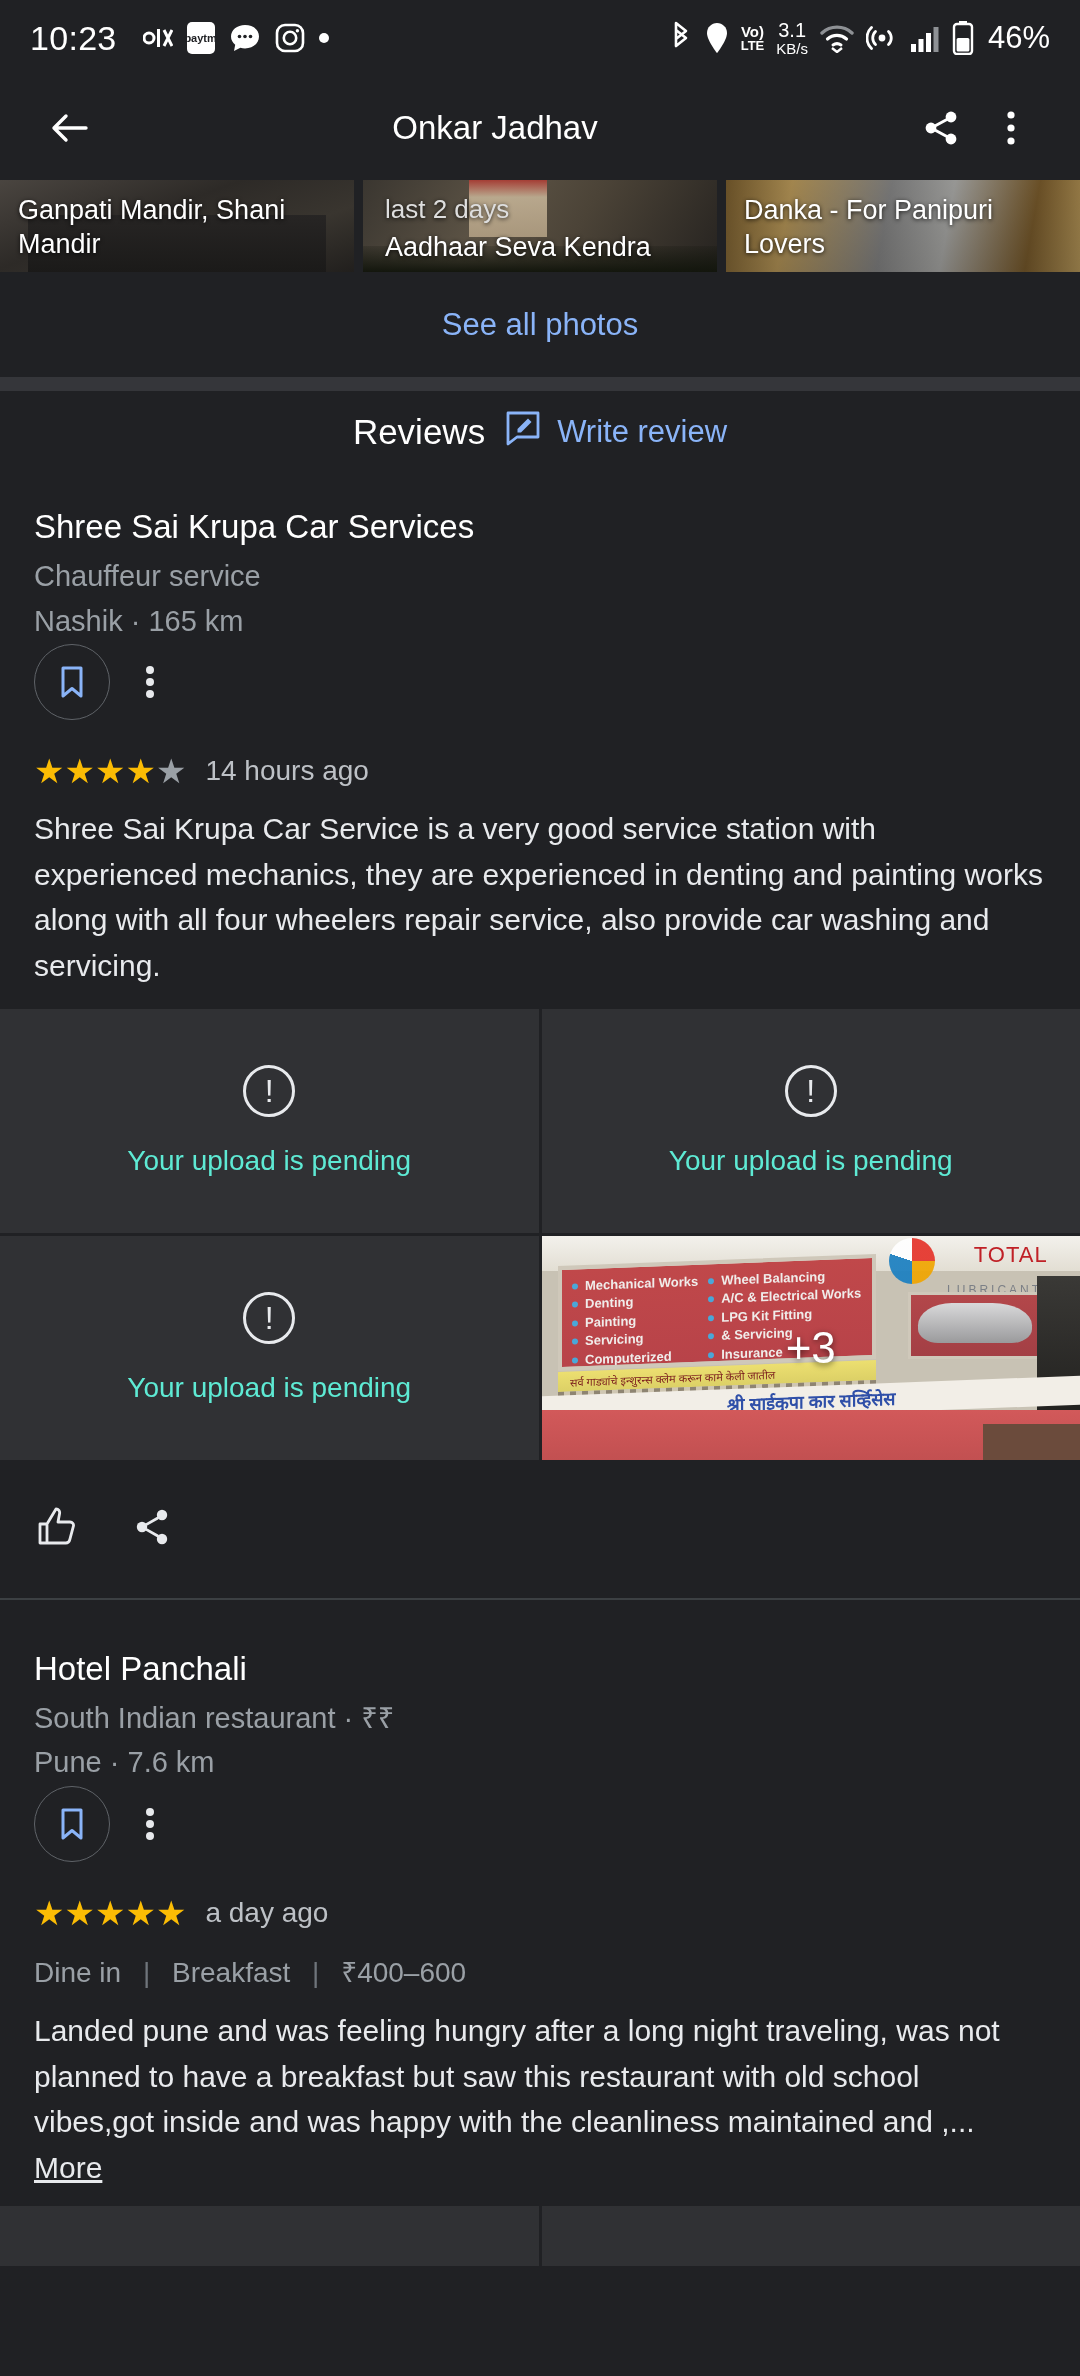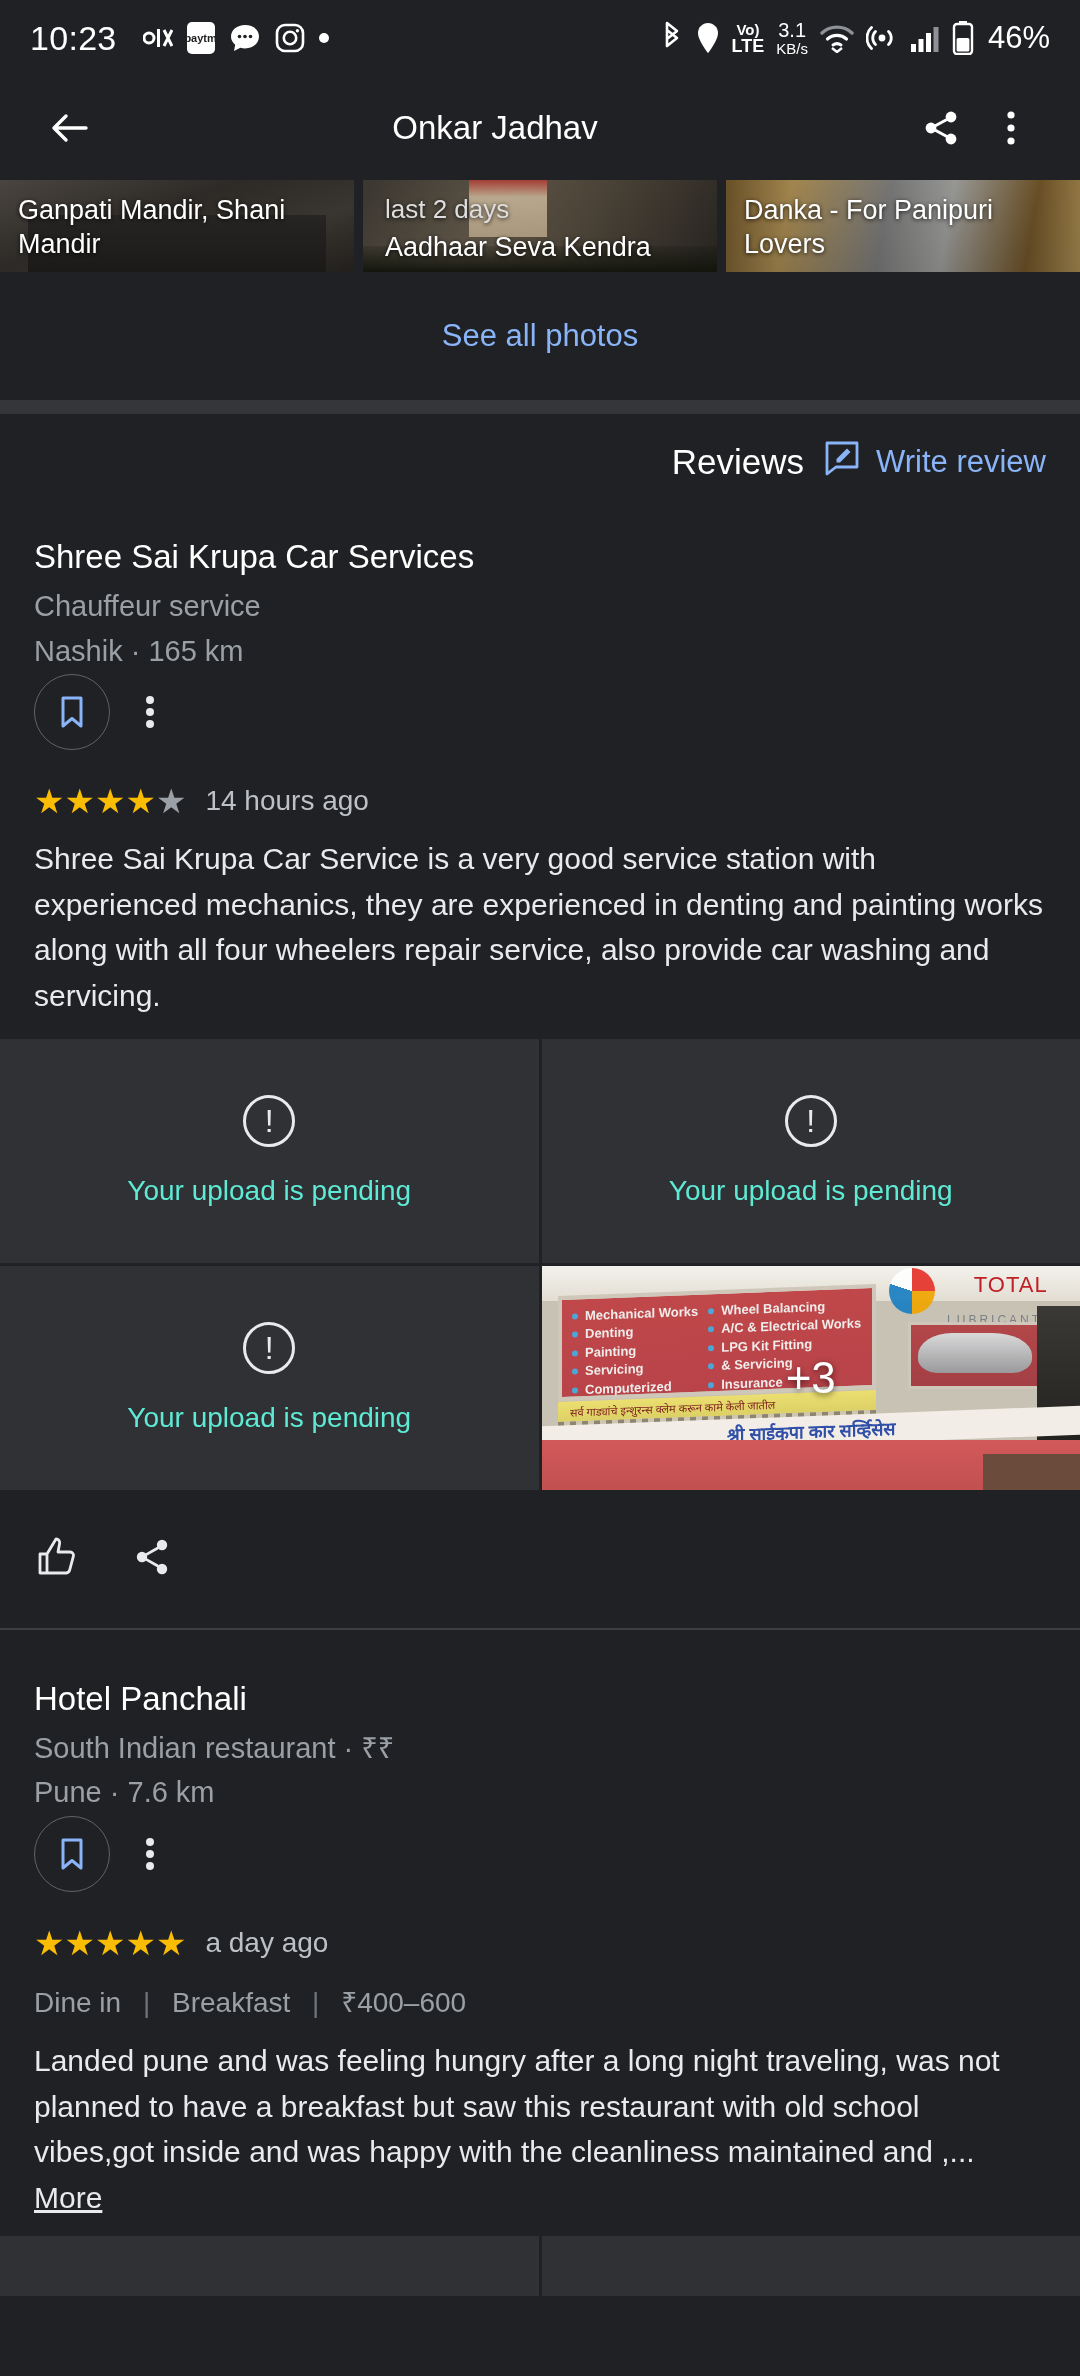--- a/index.html
+++ b/index.html
@@ -21,21 +21,21 @@
   .sb-left-icons{ display:flex; align-items:center; gap:14px; margin-left:26px; }
   .sb-spacer{ flex:1; }
   .sb-right{ display:flex; align-items:center; gap:12px; }
   .ic{ display:inline-flex; align-items:center; justify-content:center; }
   .sb-badge{
     width:28px;height:32px;background:#fff;border-radius:5px;color:#202124;
     font-size:11px;font-weight:700;display:flex;align-items:center;justify-content:center;
   }
   .sb-dot{ width:10px;height:10px;border-radius:50%;background:#fff;display:inline-block; }
   .sb-net{ display:flex;flex-direction:column;align-items:center;line-height:1.0;font-size:15px;font-weight:700;}
-  .sb-net small{ font-size:18px; font-weight:700;text-align:right; }
+  .sb-net small{ font-size:13px; font-weight:700;text-align:right; }
   .sb-speed{ display:flex;flex-direction:column;align-items:center;line-height:1.05; }
   .sb-speed b{ font-size:20px; font-weight:400;}
   .sb-speed span{ font-size:15px; }
   .sb-batt-pct{ font-size:31px; margin-left:2px; }
 
   
   .appbar{
     height:104px; display:flex; align-items:center; padding:0 34px;
     background:#202124; color:#fff;
   }
@@ -72,30 +72,30 @@
   .ph2{ background:linear-gradient(120deg,#3a3630 0%,#5c5345 35%,#4b4337 60%,#262320 100%); }
   .ph2::before{content:"";position:absolute;left:30%;top:0;width:22%;height:62%;
     background:linear-gradient(180deg,#b23b33,#c9b79a 30%, #b7a487 100%);opacity:.85;}
   .ph2::after{content:"";position:absolute;left:0;bottom:0;width:100%;height:28%;
     background:linear-gradient(180deg,rgba(20,22,14,.2),#13160d);}
   
   .ph3{ background:linear-gradient(100deg,#8a6a34 0%,#d8b268 18%,#9c9c9c 45%,#c9c9c6 62%,#8d6a33 85%,#d7b36a 100%); }
   .ph3::after{content:"";position:absolute;inset:0;background:linear-gradient(180deg,rgba(0,0,0,.25),rgba(0,0,0,.35));}
 
   
-  .seeall-wrap{ height:128px; display:flex; align-items:center; justify-content:center; background:#202124;}
+  .seeall-wrap{ height:105px; display:flex; align-items:center; justify-content:center; background:#202124;}
   .seeall{ color:#8ab4f8; font-size:31px; cursor:pointer; }
 
   .gap{ height:14px; background:#35363a; }
 
   
   .section{ background:#202124; }
   .rev-head{
-    display:flex; align-items:center; justify-content:flex-end;
-    padding:26px 34px 26px 34px;
+    display:flex; align-items:center; justify-content:center;
+    padding:19px 34px 26px 34px;
     gap:20px;
   }
   .rev-head h2{ color:#fff; font-size:35px; font-weight:400; }
   .writerev{ display:flex; align-items:center; gap:16px; color:#8ab4f8; font-size:31px; cursor:pointer;}
 
   .review{ padding:0 34px; }
   .rev-top{ display:flex; align-items:flex-start; padding-top:26px;flex-direction:column;}
   .rev-place{ flex:1; min-width:0; }
   .rev-name{ color:#ffffff; font-size:33px; font-weight:400; line-height:1.3;}
   .rev-cat{ color:#9aa0a6; font-size:29px; margin-top:9px; line-height:1.3;}

